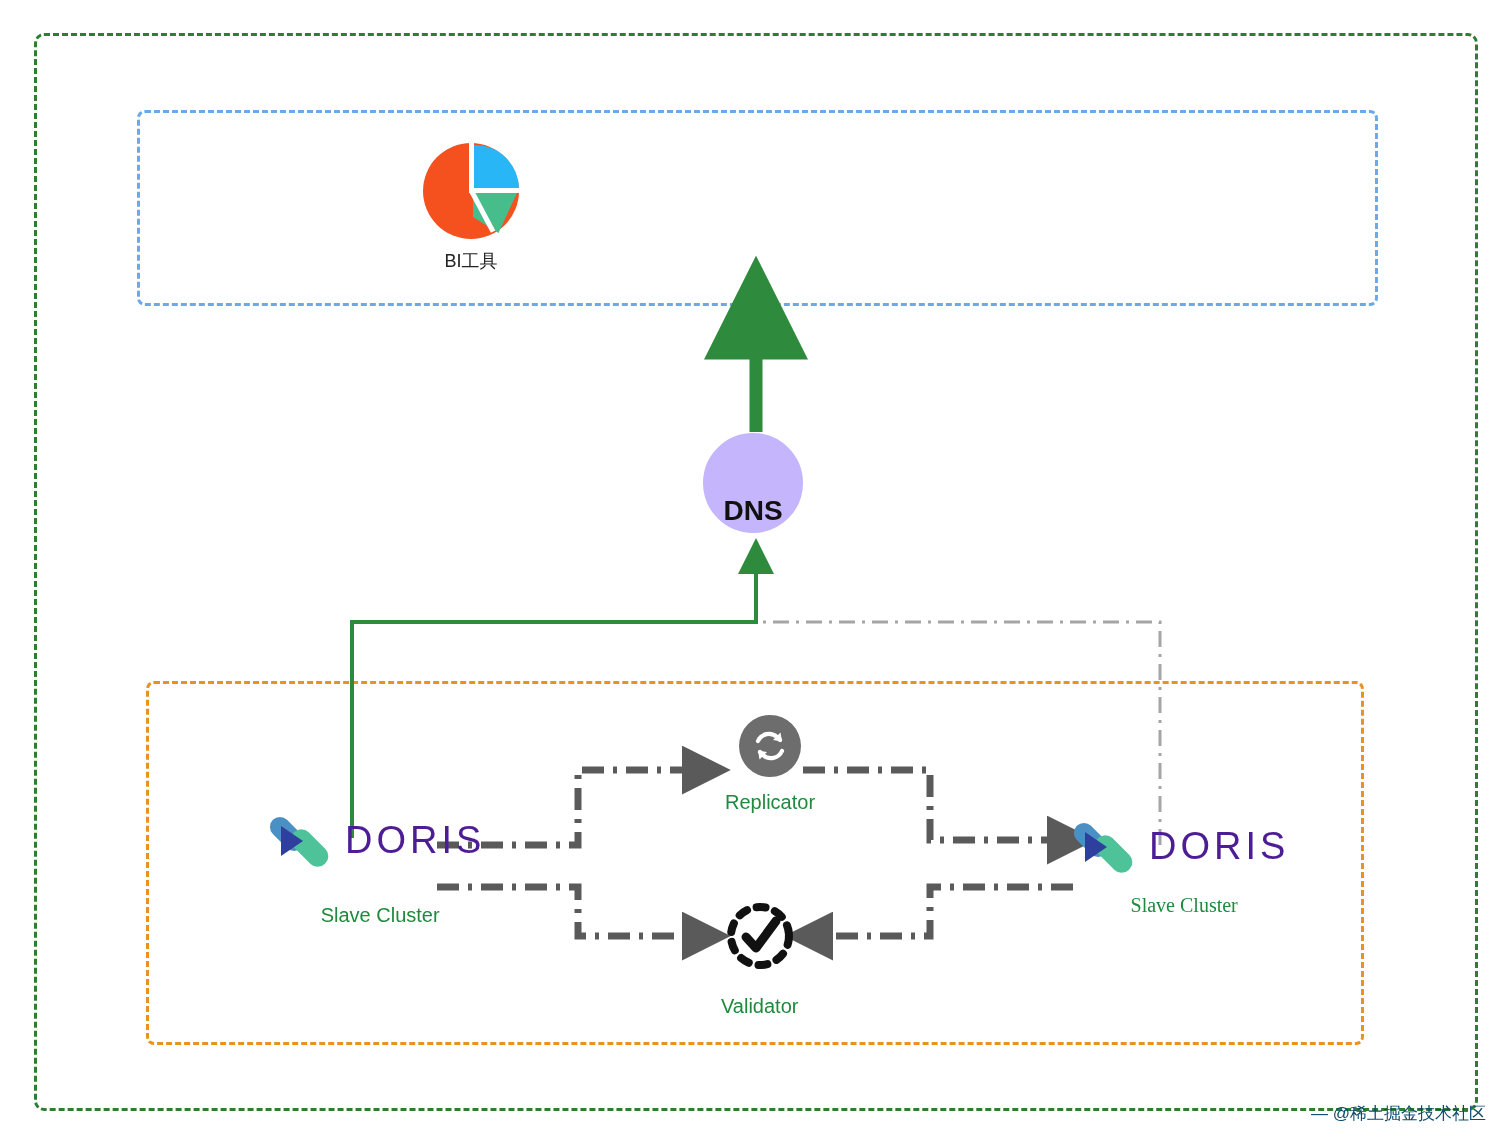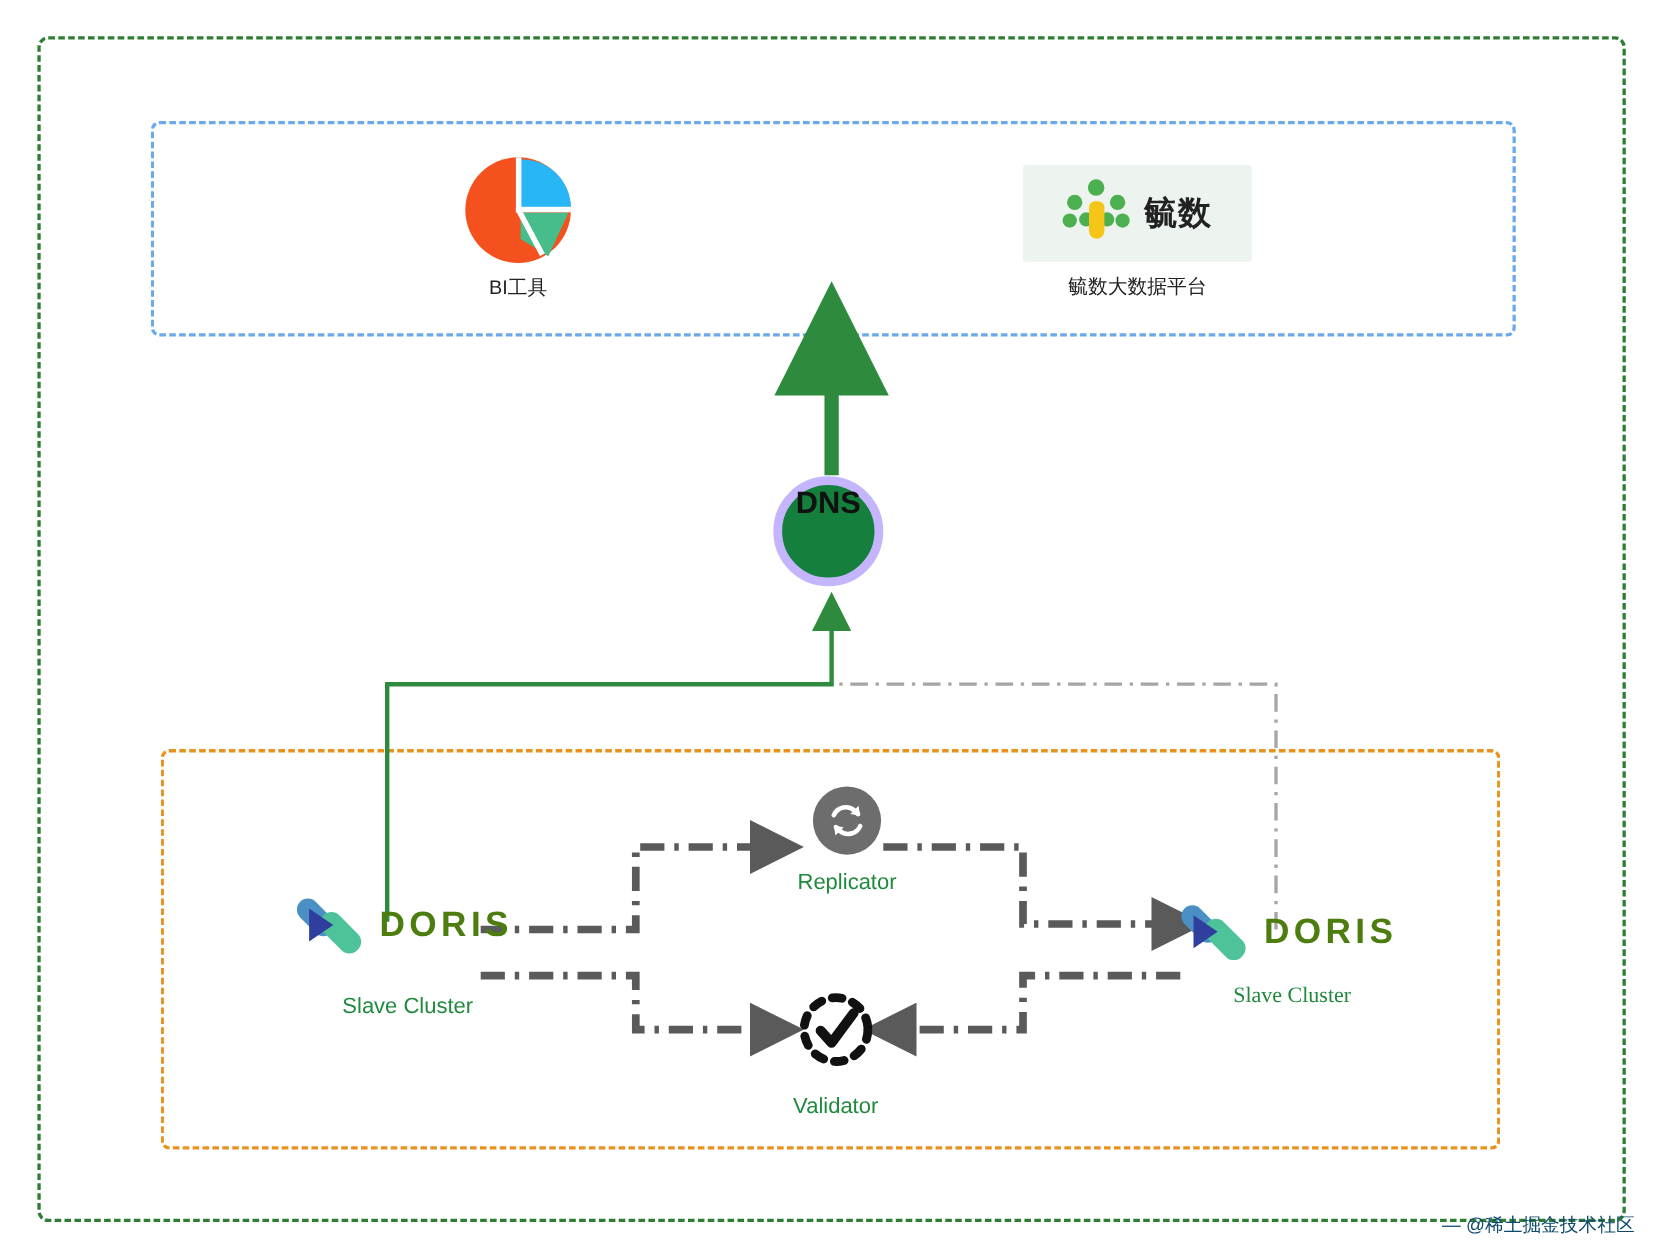--- a/index.html
+++ b/index.html
@@ -52,42 +52,42 @@
     border-radius:7px 7px 9px 9px;
   }
   .yushu-text{
     font-size:30px;font-weight:bold;color:#222;letter-spacing:1px;
     font-family:"DejaVu Sans",sans-serif;
   }
 
   
   #dns-node{left:703px;top:433px;}
   .dns-circle{
-    width:100px;height:100px;border-radius:50%;border:8px solid #c4b5fd;
-    display:flex;align-items:flex-start;justify-content:center;box-sizing:border-box;
-    background:#15803d;
+    width:100px;height:100px;border-radius:50%;border:6px solid #c4b5fd;
+    display:flex;align-items:flex-end;justify-content:center;box-sizing:border-box;
+    background:#c4b5fd;
   }
   .dns-text{font-size:28px;font-weight:bold;color:#111;letter-spacing:0px;}
 
   
   .doris{display:flex;align-items:center;gap:14px;}
   .doris-mark{position:relative;width:56px;height:56px;}
   .doris-b1{
     position:absolute;left:2px;top:2px;width:20px;height:40px;background:#4a90c4;
     border-radius:10px;transform:rotate(-45deg);transform-origin:center;
   }
   .doris-tri{
     position:absolute;left:6px;top:14px;width:0;height:0;
     border-left:22px solid #2f3f9e;border-top:15px solid transparent;border-bottom:15px solid transparent;
   }
   .doris-b2{
     position:absolute;left:24px;top:14px;width:21px;height:44px;background:#4ec39a;
     border-radius:10px;transform:rotate(-45deg);transform-origin:center;
   }
-  .doris-word{font-size:32px;letter-spacing:4px;color:#4d7c0f;font-weight:700;}
+  .doris-word{font-size:38px;letter-spacing:4px;color:#4c1d95;font-weight:400;}
 
   
   .repl-circle{
     width:62px;height:62px;border-radius:50%;background:#6d6d6d;
     display:flex;align-items:center;justify-content:center;
   }
   .valid-circle{
     width:70px;height:70px;border-radius:50%;
     display:flex;align-items:center;justify-content:center;
   }
@@ -141,36 +141,20 @@
       <div class="pie-big"></div>
       <div class="pie-blue"></div>
       <div class="pie-green"></div>
       <div class="pie-notch-v"></div>
       <div class="pie-notch-h"></div>
       <div class="pie-notch-d"></div>
     </div>
     <div class="node-label">BI工具</div>
   </div>
 
-  <div class="node" id="yushu-node" style="left:930px;top:150px;">
-    <div class="yushu-card">
-      <div class="yushu-mark">
-        <i style="left:23px;top:0px;width:15px;height:15px;"></i>
-        <i style="left:4px;top:14px;width:14px;height:14px;"></i>
-        <i style="left:43px;top:14px;width:14px;height:14px;"></i>
-        <i style="left:0px;top:31px;width:13px;height:13px;"></i>
-        <i style="left:48px;top:31px;width:13px;height:13px;"></i>
-        <i style="left:15px;top:30px;width:13px;height:13px;"></i>
-        <i style="left:34px;top:30px;width:13px;height:13px;"></i>
-        <div class="yushu-stem"></div>
-      </div>
-      <div class="yushu-text">毓数</div>
-    </div>
-    <div class="node-label">毓数大数据平台</div>
-  </div>
 
   <div class="node" id="dns-node">
     <div class="dns-circle">
       <span class="dns-text">DNS</span>
     </div>
   </div>
 
   <div class="node" style="left:275px;top:812px;">
     <div class="doris">
       <div class="doris-mark">

